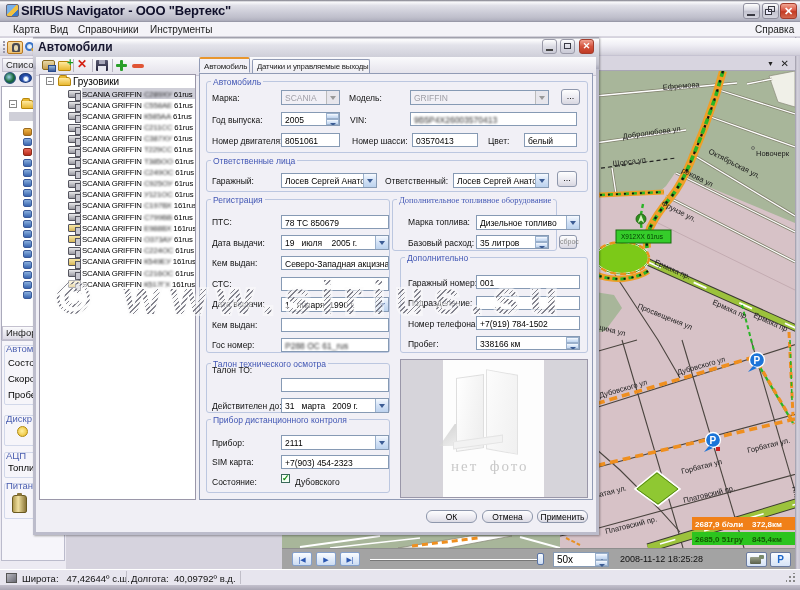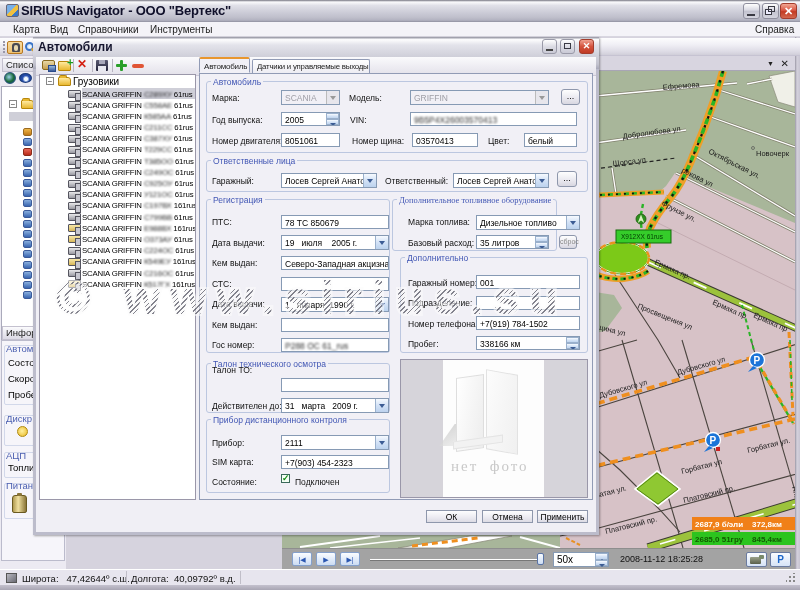--- a/index.html
+++ b/index.html
@@ -71,21 +71,21 @@
 .combo.dis .tx { color:#9e9ea6; }
 .combo.dis .btn { background:#e7e6ec; border-left-color:#bbb; }
 .combo.dis .btn:after { border-top-color:#999; }
 .spin { position:absolute; right:0; top:0; bottom:0; width:13px; }
 .spin i { position:absolute; left:0; width:13px; height:50%; background:linear-gradient(#f8fbff,#d6e4f7 50%,#c0d5ef); border:1px solid #9ab0cc; }
 .spin i.up { top:0; }
 .spin i.dn { bottom:0; }
 .spin i.up:after { content:""; position:absolute; left:3px; top:2px; border:3px solid transparent; border-bottom:3px solid #3c5c94; }
 .spin i.dn:after { content:""; position:absolute; left:3px; top:3px; border:3px solid transparent; border-top:3px solid #3c5c94; }
 .sbtn { position:absolute; height:16px; border:1px solid #8e97ac; border-radius:3px; background:linear-gradient(#fefefe,#e9e8ef 60%,#d8d7e1); text-align:center; font-size:9px; padding-top:2px; }
-.okbtn { position:absolute; width:51px; height:13px; border:1px solid #8e97ac; border-radius:0; background:linear-gradient(#fdfdfe,#ebeaf1 60%,#dcdbe4); text-align:center; font-size:8.5px; line-height:12px; }
+.okbtn { position:absolute; width:51px; height:13px; border:1px solid #8e97ac; border-radius:6px; background:linear-gradient(#fdfdfe,#ebeaf1 60%,#dcdbe4); text-align:center; font-size:8.5px; line-height:12px; }
 .folder { width:13px; height:9px; background:linear-gradient(#ffe9a0,#e8b830); border:1px solid #b8860a; border-radius:1px 3px 1px 1px; display:inline-block; position:relative; }
 .folder:before { content:""; position:absolute; left:0; top:-3px; width:6px; height:2px; background:#e8b830; border:1px solid #b8860a; border-bottom:none; border-radius:2px 2px 0 0; }
 .ticon { position:absolute; left:28px; top:2px; width:13px; height:8px; background:linear-gradient(#e8e8ea,#9a9aa2); border:1px solid #55555f; border-radius:1px; }
 .ticon:before { content:""; position:absolute; right:-1px; top:2px; width:4px; height:6px; background:#c8c8d0; border:1px solid #55555f; }
 .ticon.y { background:linear-gradient(#f8e8a8,#d8b85a); }
 .titem { position:relative; height:11.2px; white-space:nowrap; font-size:7.8px; letter-spacing:-0.15px; }
 .titem .tx { position:absolute; left:42px; top:1.5px; color:#000; }
 .plate { filter:blur(1.3px); opacity:.85; font-style:normal; }
 .tsel { position:absolute; left:42px; top:0; right:0px; height:11px; background:#cfcfd8; }
 
@@ -508,21 +508,21 @@
       <div class="sbtn" style="left:361px;top:15px;width:19px;height:16px;line-height:9px;">...</div>
       <div class="flabel" style="left:12px;top:41px;">Год выпуска:</div>
       <div class="edit" style="left:81px;top:38px;width:59px;">2005<span class="spin">
             <i class="up"></i>
             <i class="dn"></i>
           </span></div>
       <div class="flabel" style="left:150px;top:41px;">VIN:</div>
       <div class="edit" style="left:210px;top:38px;width:167px;"><i class="plate" style="font-style:normal;">9В5Р4Х26003570413</i></div>
       <div class="flabel" style="left:12px;top:62px;">Номер двигателя:</div>
       <div class="edit" style="left:81px;top:59px;width:59px;">8051061</div>
-      <div class="flabel" style="left:152px;top:62px;">Номер щина:</div>
+      <div class="flabel" style="left:152px;top:62px;">Номер шасси:</div>
       <div class="edit" style="left:212px;top:59px;width:66px;">03570413</div>
       <div class="flabel" style="left:288px;top:62px;">Цвет:</div>
       <div class="edit" style="left:324px;top:59px;width:53px;">белый</div>
 
       <div class="grp" style="left:6px;top:86px;width:382px;height:32px;">
           <div class="cap">Ответственные лица</div>
         </div>
       <div class="flabel" style="left:12px;top:102px;">Гаражный:</div>
       <div class="combo" style="left:81px;top:99px;width:96px;">
           <span class="tx">Лосев Сергей Анатоль</span>
@@ -607,21 +607,21 @@
       <div class="combo" style="left:81px;top:361px;width:108px;">
           <span class="tx">2111</span>
           <span class="btn"></span>
         </div>
       <div class="flabel" style="left:12px;top:383px;">SIM карта:</div>
       <div class="edit" style="left:81px;top:381px;width:108px;">+7(903) 454-2323</div>
       <div class="flabel" style="left:12px;top:403px;">Состояние:</div>
       <div class="abs" style="left:81px;top:400px;width:9px;height:9px;background:#f4fef4;border:1px solid #3a6a5a;">
           <b style="position:absolute;left:0px;top:-2px;color:#128a12;font-size:9px;">✓</b>
         </div>
-      <div class="flabel" style="left:95px;top:403px;">Подключен</div>
+      <div class="flabel" style="left:95px;top:403px;">Дубовского</div>
 
       <div class="abs" style="left:200px;top:285px;width:188px;height:139px;border:1px solid #9a97a9;background:#d6d4da;">
         <div class="abs" style="left:42px;top:0px;width:101px;height:137px;background:#fdfdfd;"></div>
         <div class="abs" style="left:46px;top:64px;width:26px;height:22px;background:linear-gradient(135deg,#c8c8c8,#ededed);transform:skewX(-35deg);opacity:.7;"></div>
         <div class="abs" style="left:55px;top:16px;width:28px;height:74px;background:linear-gradient(100deg,#ffffff,#ededed);border:1px solid #dedede;transform:skewY(-8deg);"></div>
         <div class="abs" style="left:85px;top:12px;width:32px;height:80px;background:linear-gradient(100deg,#fcfcfc,#f0f0f0);border:1px solid #e2e2e2;transform:skewY(10deg);"></div>
         <div class="abs" style="left:52px;top:78px;width:50px;height:8px;background:#f2f2f2;border:1px solid #e4e4e4;transform:skewY(-8deg);"></div>
         <div class="abs" style="left:50px;top:98px;width:130px;height:18px;color:#c9c9c9;font-size:15px;letter-spacing:2px;font-family:'Liberation Serif',serif;">нет&nbsp; фото</div>
       </div>
     </div>

